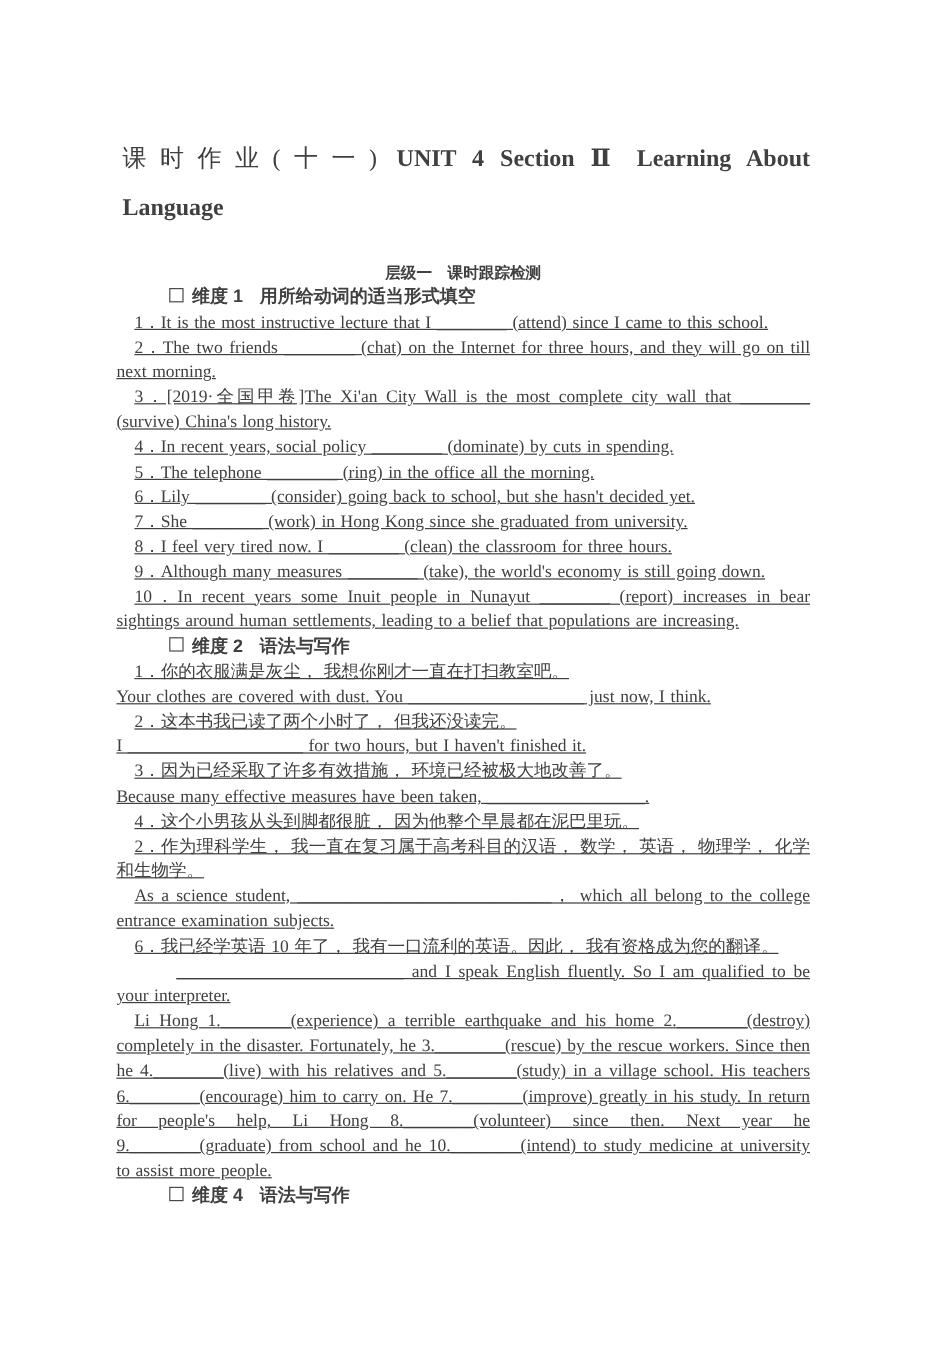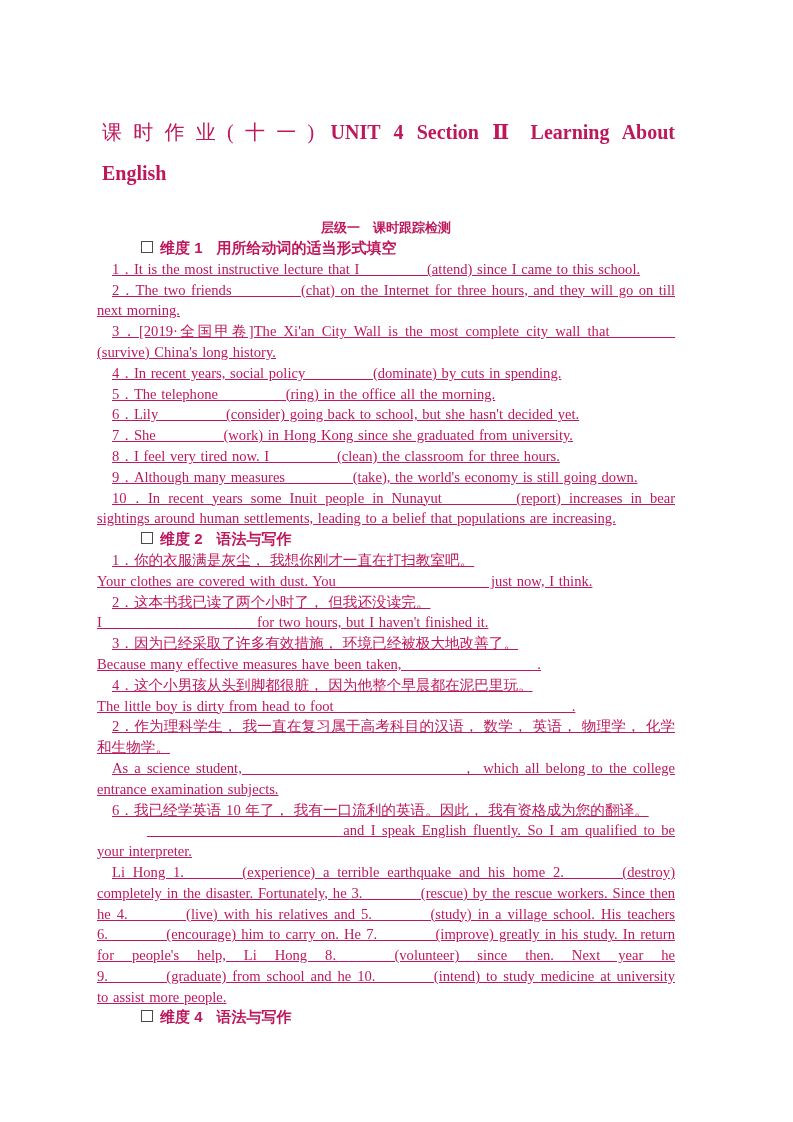--- a/index.html
+++ b/index.html
@@ -5,21 +5,21 @@
   html, body { margin: 0; padding: 0; }
   body {
     width: 793px; height: 1122px;
     background: #ffffff;
     font-family: "Liberation Serif", "DejaVu Serif", serif;
   }
   .page {
     position: relative;
     width: 793px; height: 1122px;
     background: #ffffff;
-    color: #be185d;
+    color: #404040;
     overflow: hidden;
     border-radius: 20px;
   }
   .content {
     position: absolute;
     left: 97px; top: 112px;
     width: 578px;
   }
   
   .doc-title {
@@ -75,21 +75,21 @@
   .ind-lg { text-indent: 50px; }
 </style>
 </head>
 <body>
 
 <div class="page">
   <div class="content">
 
     <h1 class="doc-title">
       <span class="t1"><span class="t-zh">课时作业(十一)</span> <span class="t-en">UNIT 4  Section Ⅱ  Learning About</span></span>
-      <span class="t2 t-en">English</span>
+      <span class="t2 t-en">Language</span>
     </h1>
 
     <p class="level-heading">层级一　课时跟踪检测</p>
 
     <div class="section">
       <p class="dim-heading"><span class="marker"></span><span>维度 1</span><span class="dim-title">用所给动词的适当形式填空</span></p>
       <p class="para ind">1．It is the most instructive lecture that I ________ (attend) since I came to this school.</p>
       <p class="para ind">2．The two friends ________ (chat) on the Internet for three hours, and they will go on till next morning.</p>
       <p class="para ind">3．[2019·全国甲卷]The Xi'an City Wall is the most complete city wall that ________ (survive) China's long history.</p>
       <p class="para ind">4．In recent years, social policy ________ (dominate) by cuts in spending.</p>
@@ -103,21 +103,20 @@
 
     <div class="section">
       <p class="dim-heading"><span class="marker"></span><span>维度 2</span><span class="dim-title">语法与写作</span></p>
       <p class="para ind">1．你的衣服满是灰尘， 我想你刚才一直在打扫教室吧。</p>
       <p class="para">Your clothes are covered with dust. You ____________________ just now, I think.</p>
       <p class="para ind">2．这本书我已读了两个小时了， 但我还没读完。</p>
       <p class="para">I ____________________ for two hours, but I haven't finished it.</p>
       <p class="para ind">3．因为已经采取了许多有效措施， 环境已经被极大地改善了。</p>
       <p class="para">Because many effective measures have been taken, __________________.</p>
       <p class="para ind">4．这个小男孩从头到脚都很脏， 因为他整个早晨都在泥巴里玩。</p>
-      <p class="para">The little boy is dirty from head to foot ________________________________.</p>
       <p class="para ind">2．作为理科学生， 我一直在复习属于高考科目的汉语， 数学， 英语， 物理学， 化学和生物学。</p>
       <p class="para ind">As a science student, _____________________________， which all belong to the college entrance examination subjects.</p>
       <p class="para ind">6．我已经学英语 10 年了， 我有一口流利的英语。因此， 我有资格成为您的翻译。</p>
       <p class="para ind-lg">__________________________ and I speak English fluently. So I am qualified to be your interpreter.</p>
     </div>
 
     <div class="section">
       <p class="para ind">Li Hong 1.________(experience) a terrible earthquake and his home 2.________(destroy) completely in the disaster. Fortunately, he 3.________(rescue) by the rescue workers. Since then he 4.________(live) with his relatives and 5.________(study) in a village school. His teachers 6.________(encourage) him to carry on. He 7.________(improve) greatly in his study. In return for people's help, Li Hong 8.________(volunteer) since then. Next year he 9.________(graduate) from school and he 10.________(intend) to study medicine at university to assist more people.</p>
     </div>
 

